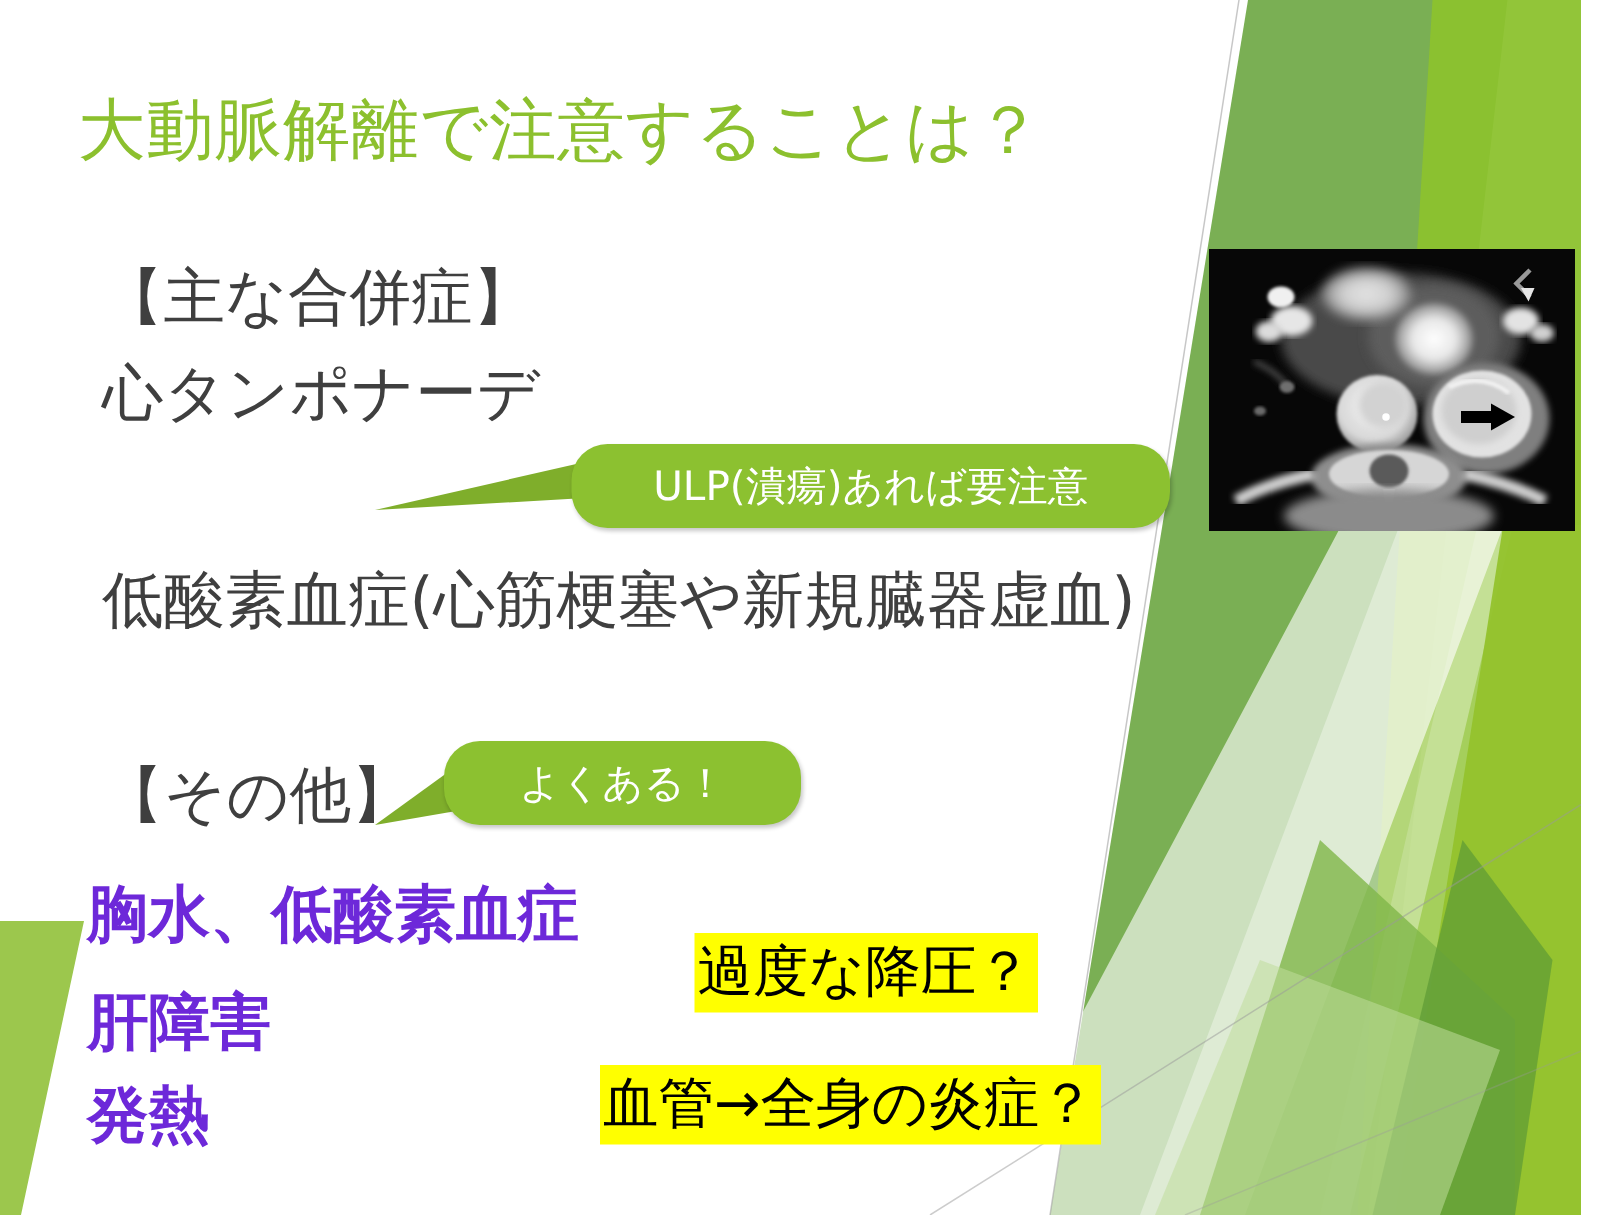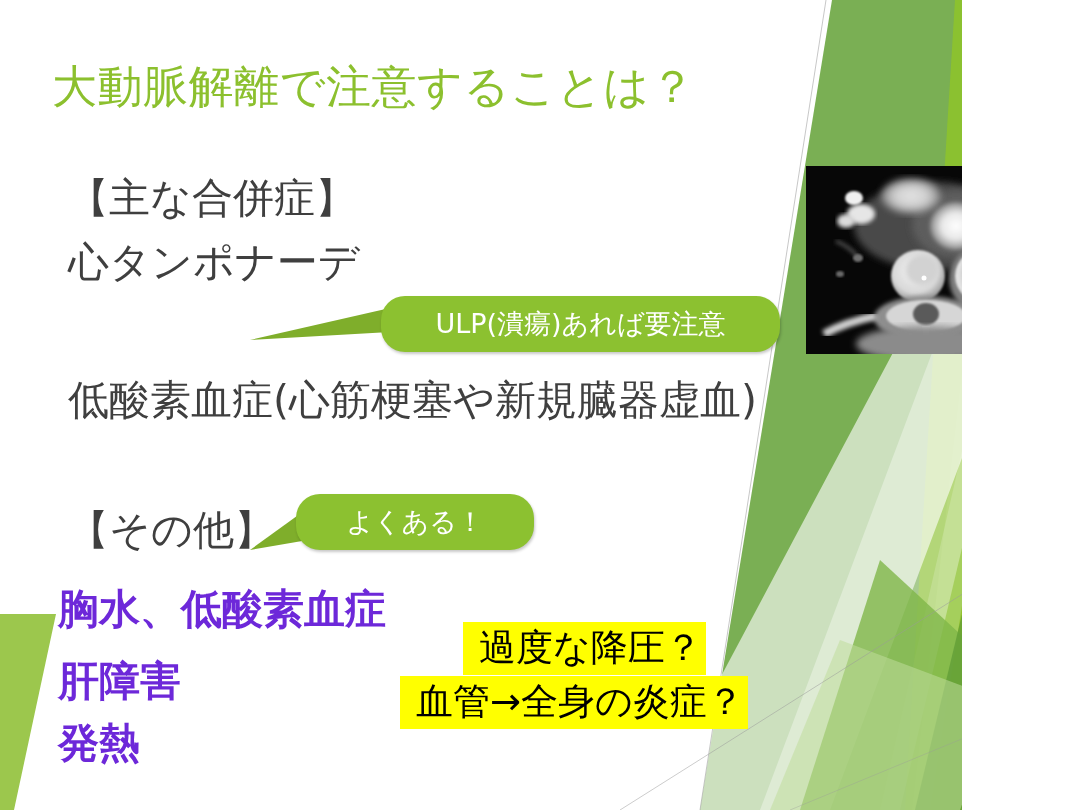--- a/index.html
+++ b/index.html
@@ -2,21 +2,21 @@
 <html><head>
 <meta charset="utf-8">
 <style>
   html, body {
     margin: 0;
     padding: 0;
     background: #ffffff;
   }
   #slide {
     position: relative;
-    width: 962px;
+    width: 1054px;
     height: 810px;
     background: #ffffff;
     overflow: hidden;
     font-family: "DejaVu Sans", "Liberation Sans", sans-serif;
   }
 
   
   #bg-deco {
     position: absolute;
     inset: 0;
@@ -101,24 +101,24 @@
   #tail-yoku { left: 250px; top: 500px; width: 60px; height: 56px; }
 
   
   .highlight-box {
     position: absolute;
     background: #FFFF00;
     color: #000000;
     font-size: 37px;
     line-height: 1.0;
     white-space: nowrap;
-    padding: 7px 4px 9px 16px;
+    padding: 7px 4px 9px 2px;
   }
   #hl-1 { left: 463px; top: 622px; }
-  #hl-2 { left: 400px; top: 676px; }
+  #hl-2 { left: 400px; top: 710px; }
 
   
   #ct-image {
     position: absolute;
     left: 806px;
     top: 166px;
     width: 244px;
     height: 188px;
     overflow: hidden;
     background: #050505;

